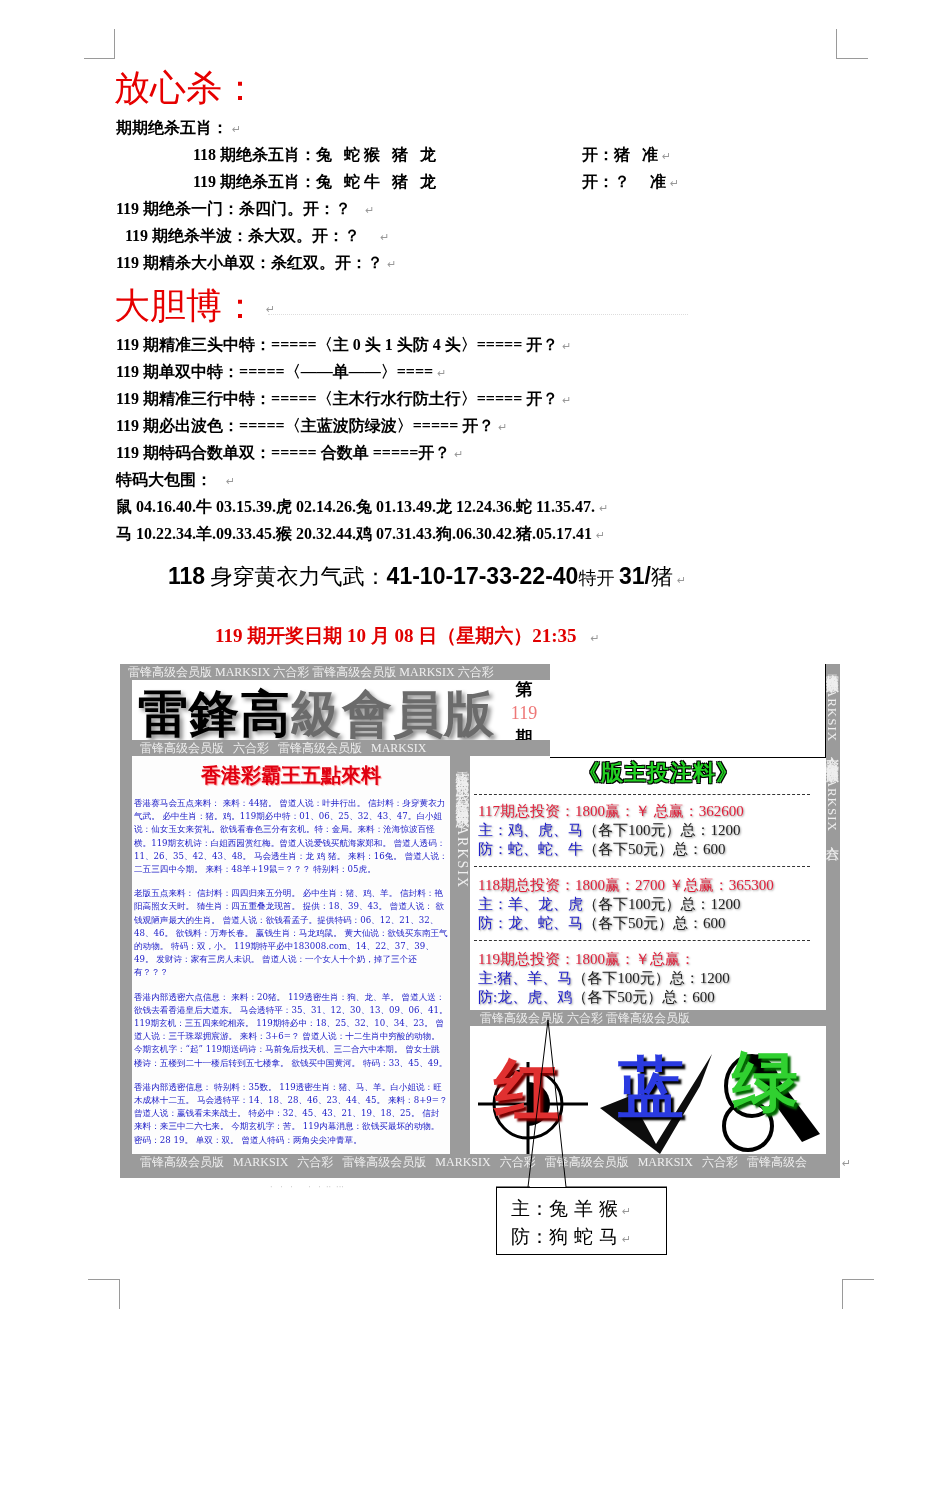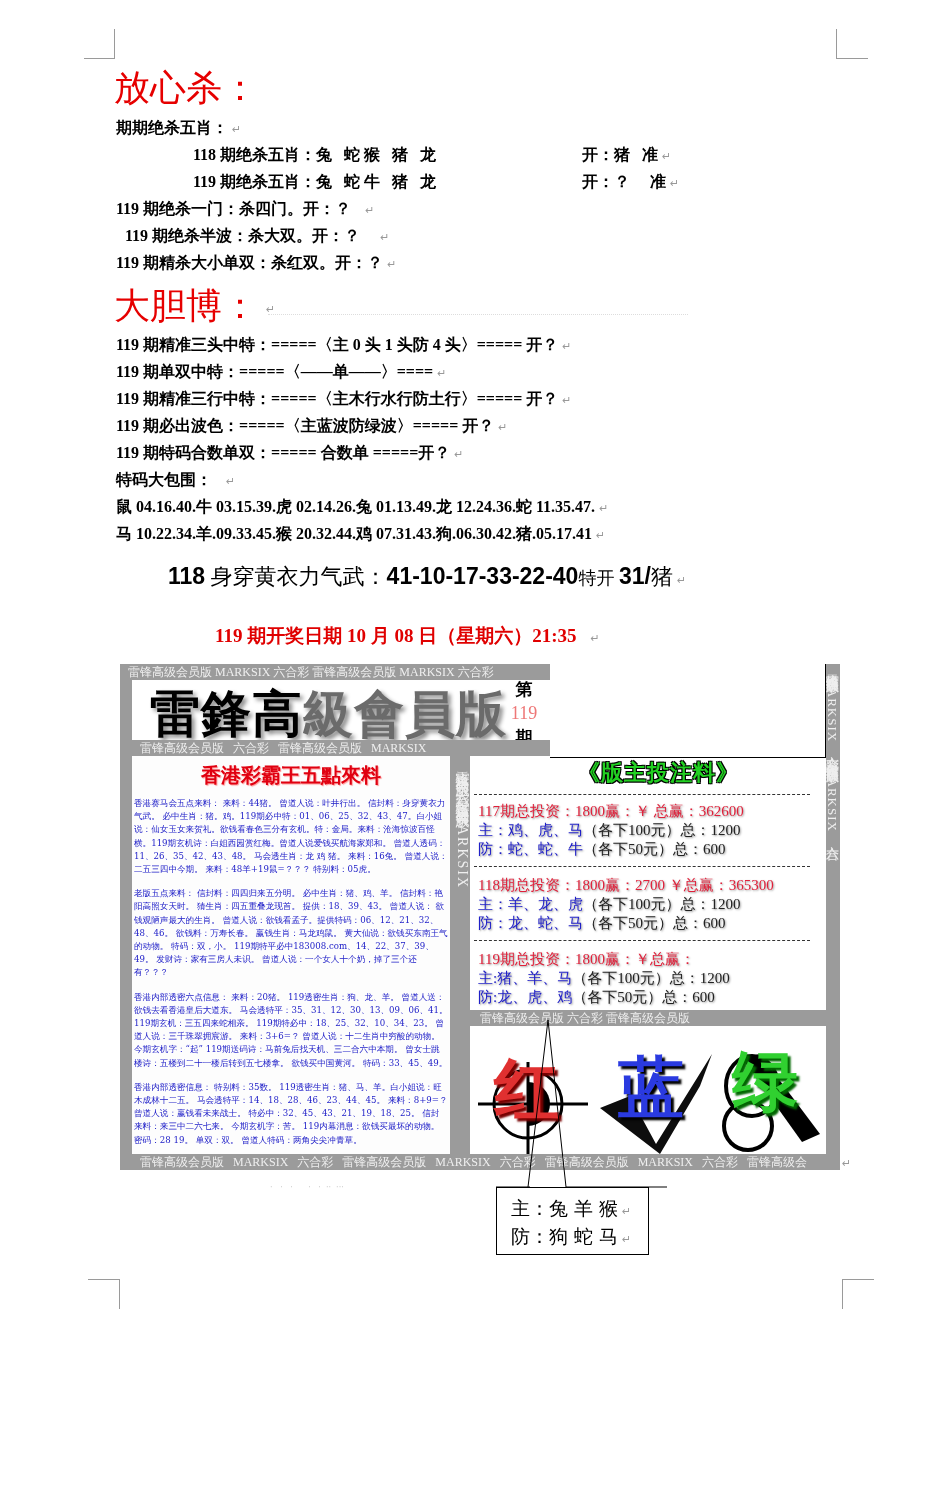--- a/index.html
+++ b/index.html
@@ -20,26 +20,26 @@
   .bigline { position: absolute; left: 168px; top: 562px; font-size: 22px; white-space: pre; font-family: "Liberation Serif", serif; }
   .bigline .b { font-family: "Liberation Sans", "DejaVu Sans", sans-serif; font-weight: bold; font-size: 23px; }
   .redline { position: absolute; left: 215px; top: 623px; color: #e00000; font-weight: bold; font-size: 19px; white-space: pre; font-family: "Liberation Serif", serif; }
 
   
   .graphic { position: absolute; left: 120px; top: 664px; width: 720px; height: 506px; background: #ffffff; }
   .strip { position: absolute; background: #9b9b9b; color: #efefef; font-size: 12px; white-space: nowrap; overflow: hidden; line-height: 16px; font-family: "Liberation Serif", serif; }
   .strip-top { left: 0; top: 0; width: 430px; height: 16px; padding-left: 8px; }
   .strip-mid { left: 0; top: 76px; width: 430px; height: 16px; padding-left: 20px; word-spacing: 6px; }
   .strip-left { left: 0; top: 16px; width: 12px; height: 488px; }
-  .strip-bottom { left: 0; top: 490px; width: 720px; height: 16px; padding-left: 20px; word-spacing: 6px; }
+  .strip-bottom { left: 0; top: 490px; width: 720px; height: 24px; padding-left: 20px; word-spacing: 6px; }
   .strip-vert-mid { left: 330px; top: 92px; width: 20px; height: 400px; writing-mode: vertical-rl; font-size: 14px; padding-top: 4px; letter-spacing: 2px; }
   .strip-right { left: 706px; top: 0; width: 14px; height: 506px; writing-mode: vertical-rl; font-size: 13px; letter-spacing: 1px; }
   .strip-right-mid { left: 350px; top: 346px; width: 356px; height: 16px; padding-left: 10px; }
 
-  .title-banner { position: absolute; left: 12px; top: 16px; width: 418px; height: 68px; display: flex; align-items: center; padding-left: 18px; }
+  .title-banner { position: absolute; left: 12px; top: 16px; width: 418px; height: 68px; display: flex; align-items: center; padding-left: 6px; }
   .title-banner .tt { font-size: 50px; font-weight: bold; letter-spacing: 1px; font-family: "DejaVu Sans", sans-serif; color: #000; text-shadow: 3px 3px 4px #888; }
   .title-banner .tt span.g { color: #6b6b6b; }
   .issue { position: absolute; left: 386px; top: 14px; width: 36px; text-align: center; font-family: "Liberation Serif", serif; }
   .issue .di { font-size: 17px; font-weight: bold; display: block; }
   .issue .num { font-size: 18px; color: #e77; display: block; margin-top: 2px; }
   .issue .qi { font-size: 17px; font-weight: bold; display: block; margin-top: 2px; }
 
   .left-panel { position: absolute; left: 12px; top: 92px; width: 318px; height: 398px; background: #fdfdfd; padding: 6px 2px 0 2px; }
   .lp-title { text-align: center; color: #e00010; font-size: 20px; font-weight: bold; margin-bottom: 8px; font-family: "DejaVu Serif", serif; text-shadow: 1px 1px 1px #f99; }
   .lp-para { color: #2020c8; font-size: 8.6px; line-height: 13.2px; margin-bottom: 11px; font-family: "DejaVu Serif", serif; }
@@ -57,21 +57,21 @@
   .colors-area { position: absolute; left: 350px; top: 362px; width: 356px; height: 128px; background: #fff; }
   .wave { position: absolute; font-size: 66px; font-weight: bold; font-family: "DejaVu Serif", serif; line-height: 1; }
   .w-red { left: 24px; top: 30px; color: #e03030; text-shadow: 3px 3px 2px #700; }
   .w-blue { left: 148px; top: 28px; color: #2a3ae0; text-shadow: 3px 3px 2px #000; }
   .w-green { left: 262px; top: 22px; color: #30d030; text-shadow: 3px 3px 2px #060; }
   .crosshair { position: absolute; left: 8px; top: 36px; width: 110px; height: 110px; }
   .checkmark { position: absolute; left: 120px; top: 20px; width: 130px; height: 110px; }
   .xmark { position: absolute; left: 232px; top: 20px; width: 124px; height: 110px; }
 
   .callout-lines { position: absolute; left: 0; top: 0; width: 949px; height: 1500px; pointer-events: none; }
-  .callout { position: absolute; left: 496px; top: 1187px; width: 153px; height: 68px; border: 1px solid #000; background: #fff; padding: 8px 0 0 14px; font-size: 19px; font-family: "DejaVu Serif", serif; line-height: 25px; white-space: pre; }
+  .callout { position: absolute; left: 496px; top: 1187px; width: 171px; height: 68px; border: 1px solid #000; background: #fff; padding: 8px 0 0 14px; font-size: 19px; font-family: "DejaVu Serif", serif; line-height: 25px; white-space: pre; }
 
   .faint-row { position: absolute; left: 270px; top: 1183px; color: #cfcfcf; font-size: 8px; white-space: pre; font-family: "DejaVu Sans", sans-serif; }
   .dotline { position: absolute; left: 268px; top: 314px; width: 420px; border-top: 1px dotted #ddd; }
 </style>
 </head>
 <body>
 
 <div class="corner c-tl"></div>
 <div class="corner c-tr"></div>
 <div class="corner c-bl"></div>

